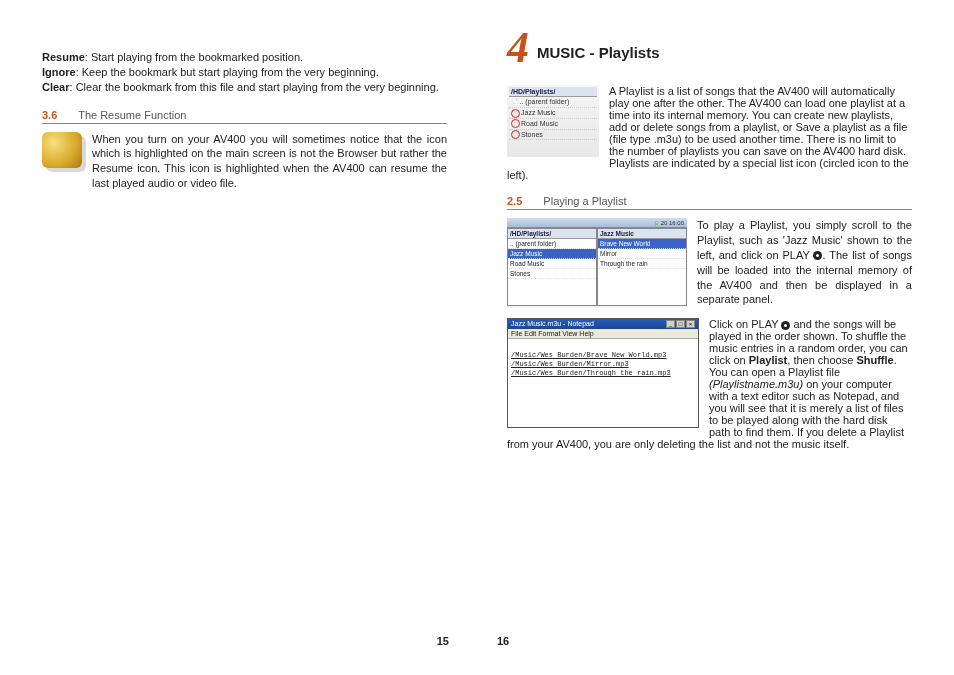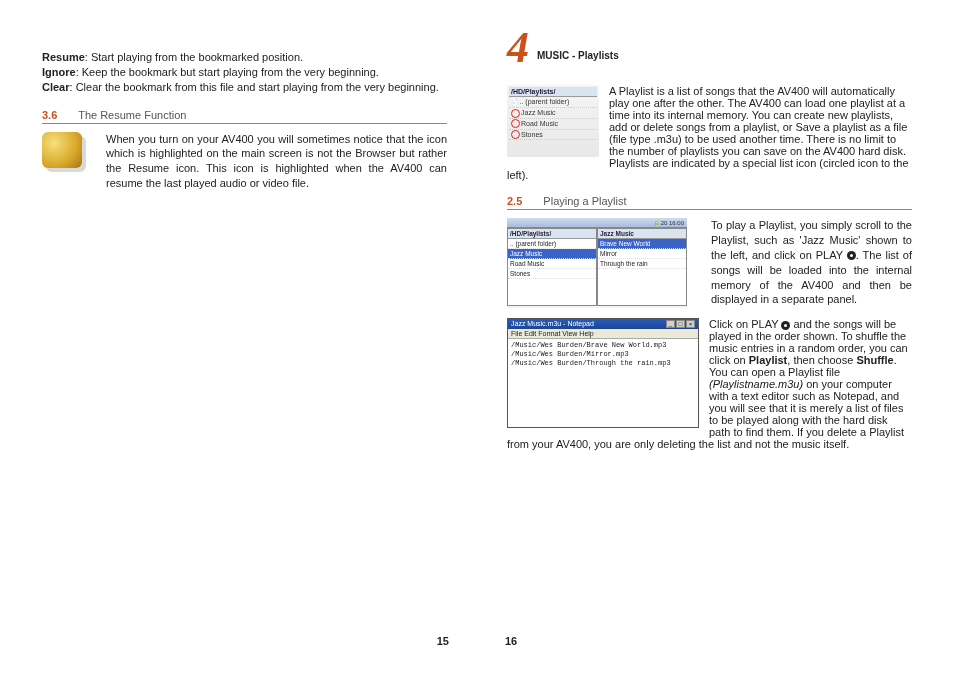--- a/index.html
+++ b/index.html
@@ -43,24 +43,24 @@
     color: #c8521a;
     font-size: 44px;
     font-weight: bold;
     font-style: italic;
     line-height: 0.8;
     margin-right: 8px;
     font-family: Georgia, serif;
   }
   .chapter-title {
     font-weight: bold;
-    font-size: 10px;
+    font-size: 15px;
     padding-bottom: 4px;
   }
-  .row { display: flex; gap: 24px; margin-bottom: 10px; align-items: flex-start; }
+  .row { display: flex; gap: 10px; margin-bottom: 10px; align-items: flex-start; }
   .row .text { flex: 1; text-align: justify; line-height: 1.35; }
   .icon-reel {
     width: 40px; height: 36px;
     border-radius: 6px;
     background: radial-gradient(circle at 30% 30%, #f7e07a 0%, #d8a82a 60%, #a67412 100%);
     position: relative;
     flex-shrink: 0;
   }
   .icon-reel::after {
     content: "";
@@ -160,21 +160,21 @@
     font-size: 6px;
     margin-left: 1px;
   }
   .np-menu {
     background: #ece9d8;
     padding: 1px 3px;
     font-family: Verdana, sans-serif;
     color: #222;
     border-bottom: 1px solid #aaa;
   }
-  .np-body { padding: 2px 3px; flex: 1; }
+  .np-body { padding: 12px 3px; flex: 1; text-decoration: underline; }
   .np-ln { white-space: nowrap; font-size: 7px; line-height: 1.3; }
   .italic { font-style: italic; color: #555; font-size: 10.5px; }
   .play-dot {
     display: inline-block;
     width: 9px; height: 9px;
     background: #222;
     border-radius: 50%;
     vertical-align: middle;
     position: relative;
   }
@@ -186,21 +186,21 @@
     background:#fff;
     border-radius:50%;
   }
   .page-nums {
     position: absolute;
     bottom: 8px;
     font-weight: bold;
     font-size: 11px;
   }
   .page-left .page-nums { right: 28px; }
-  .page-right .page-nums { left: 28px; }
+  .page-right .page-nums { left: 20px; }
   .wrap-block { overflow: hidden; }
   .float-left { float: left; margin: 0 10px 4px 0; }
 </style>
 </head>
 <body>
 
 <div class="page page-left">
 
   <p>
     <span class="bold">Resume</span><span>: Start playing from the bookmarked position.</span><br>

